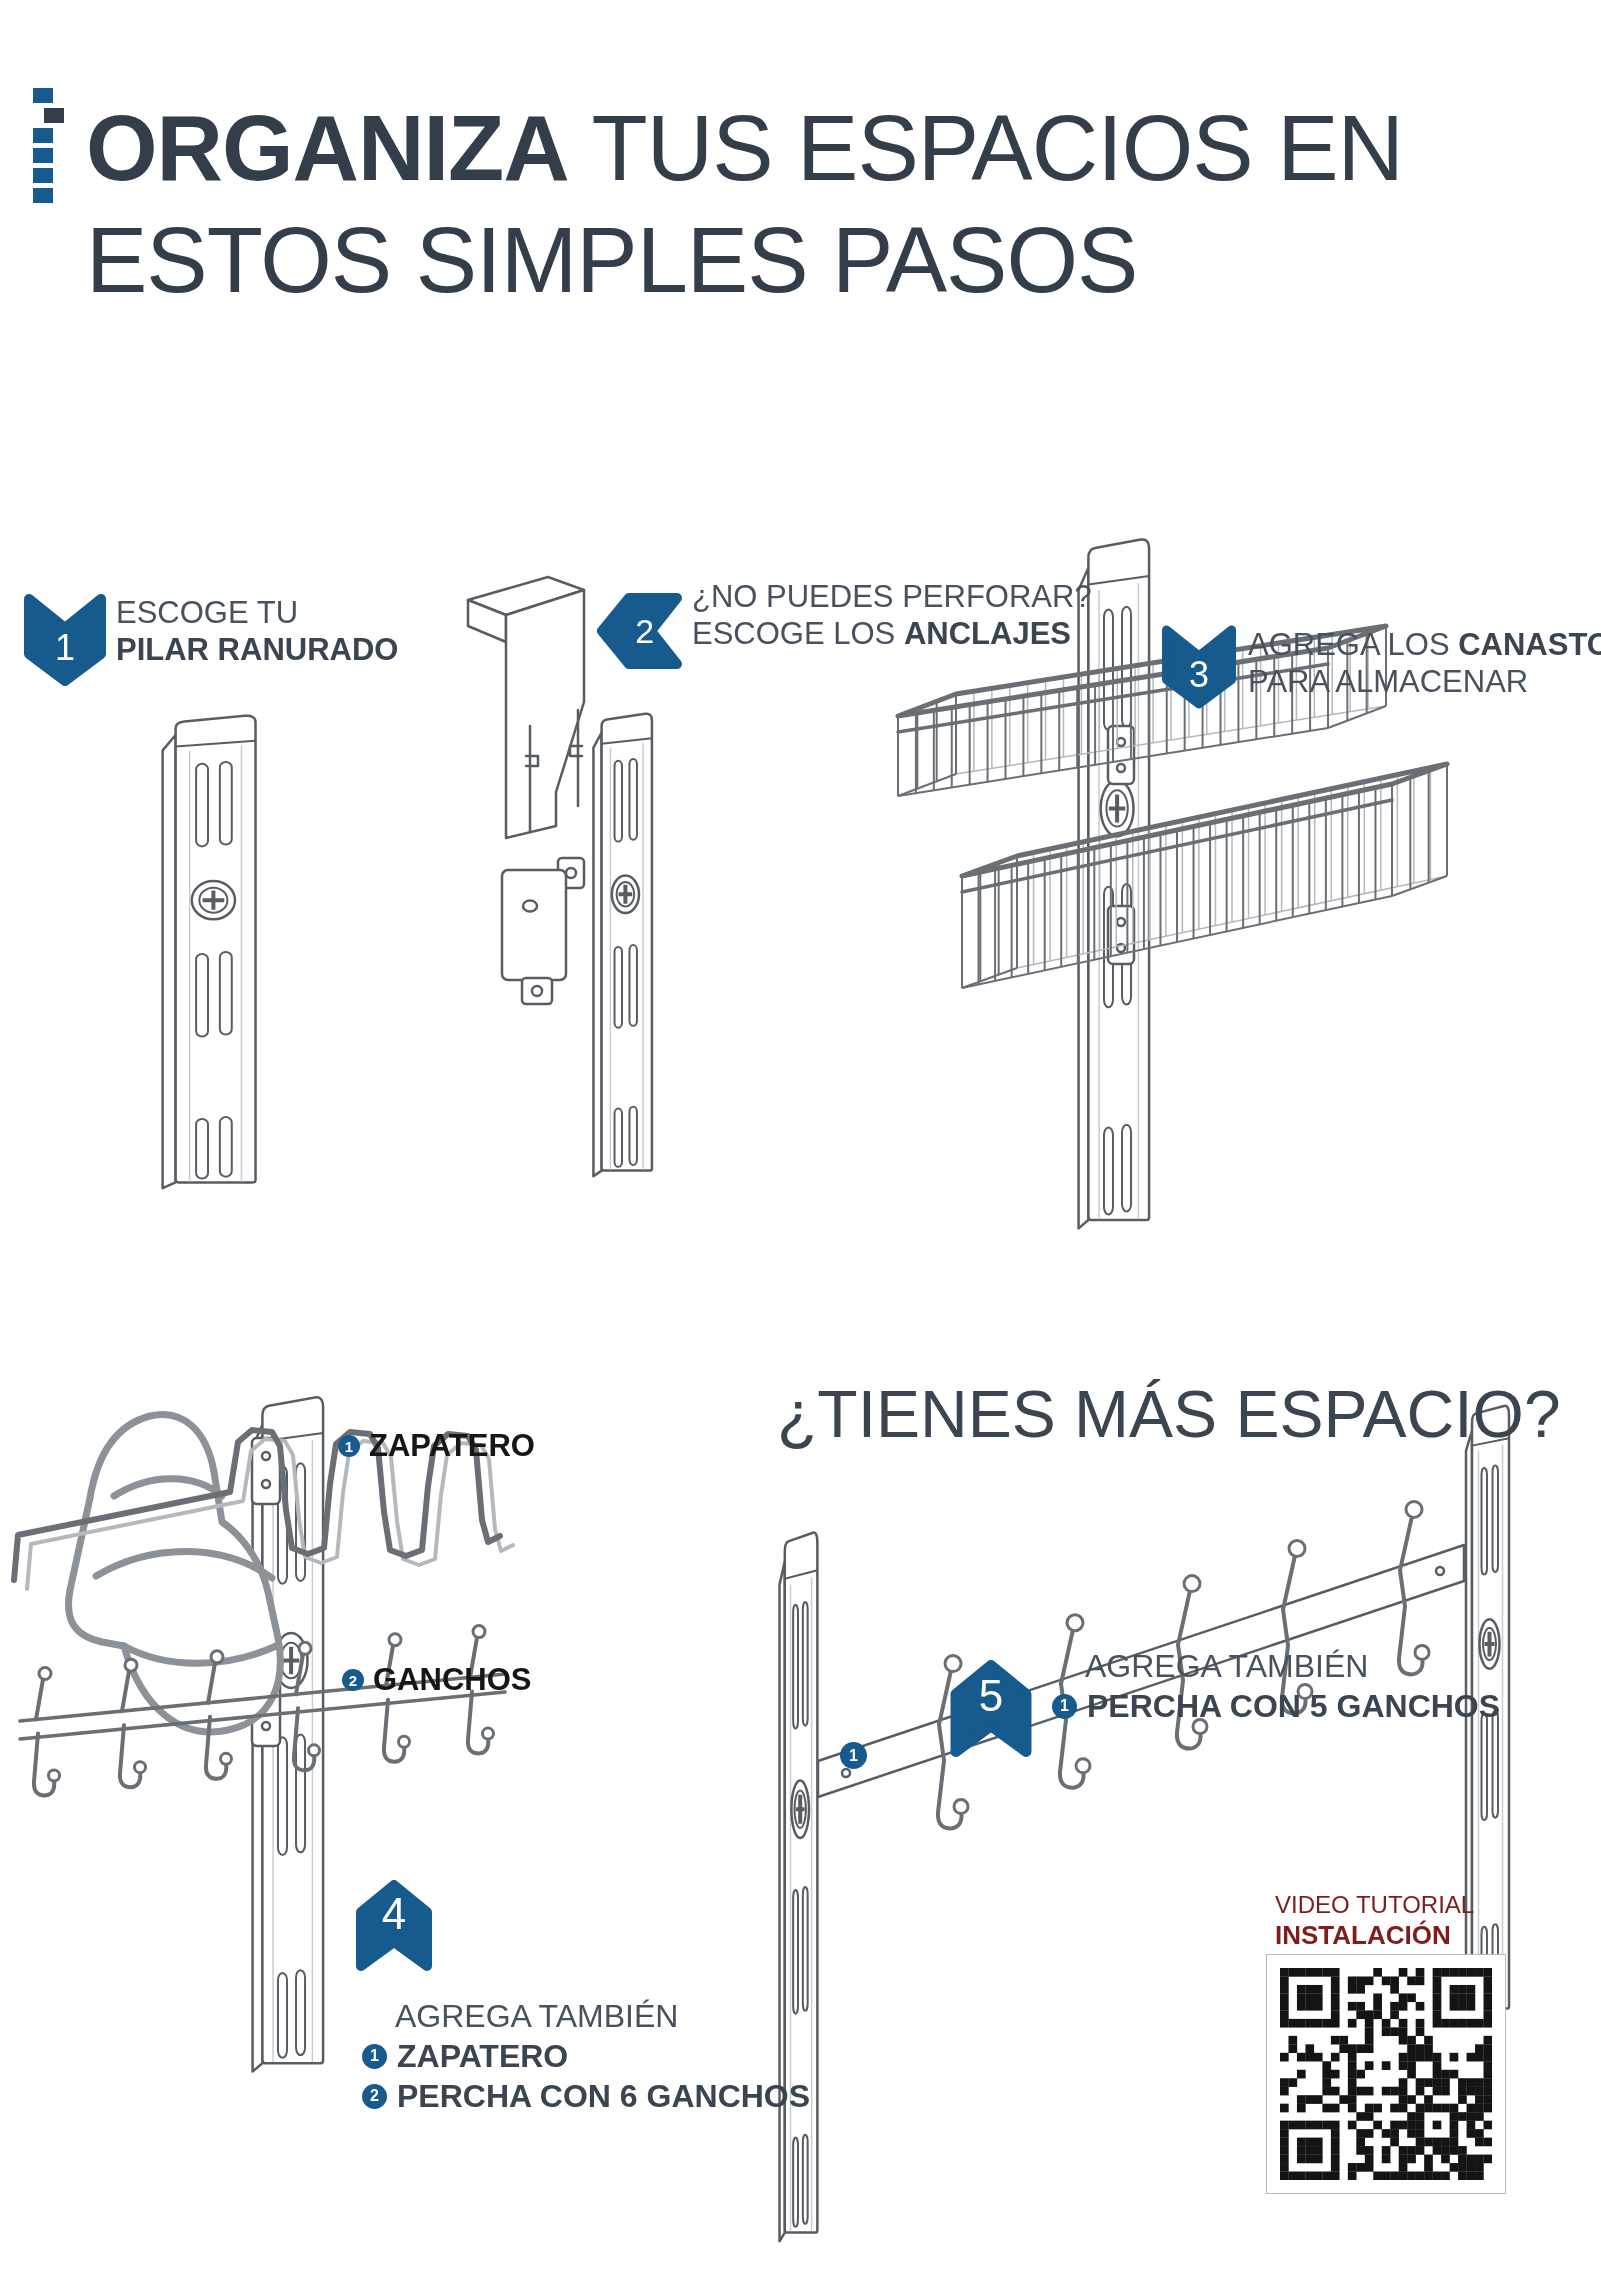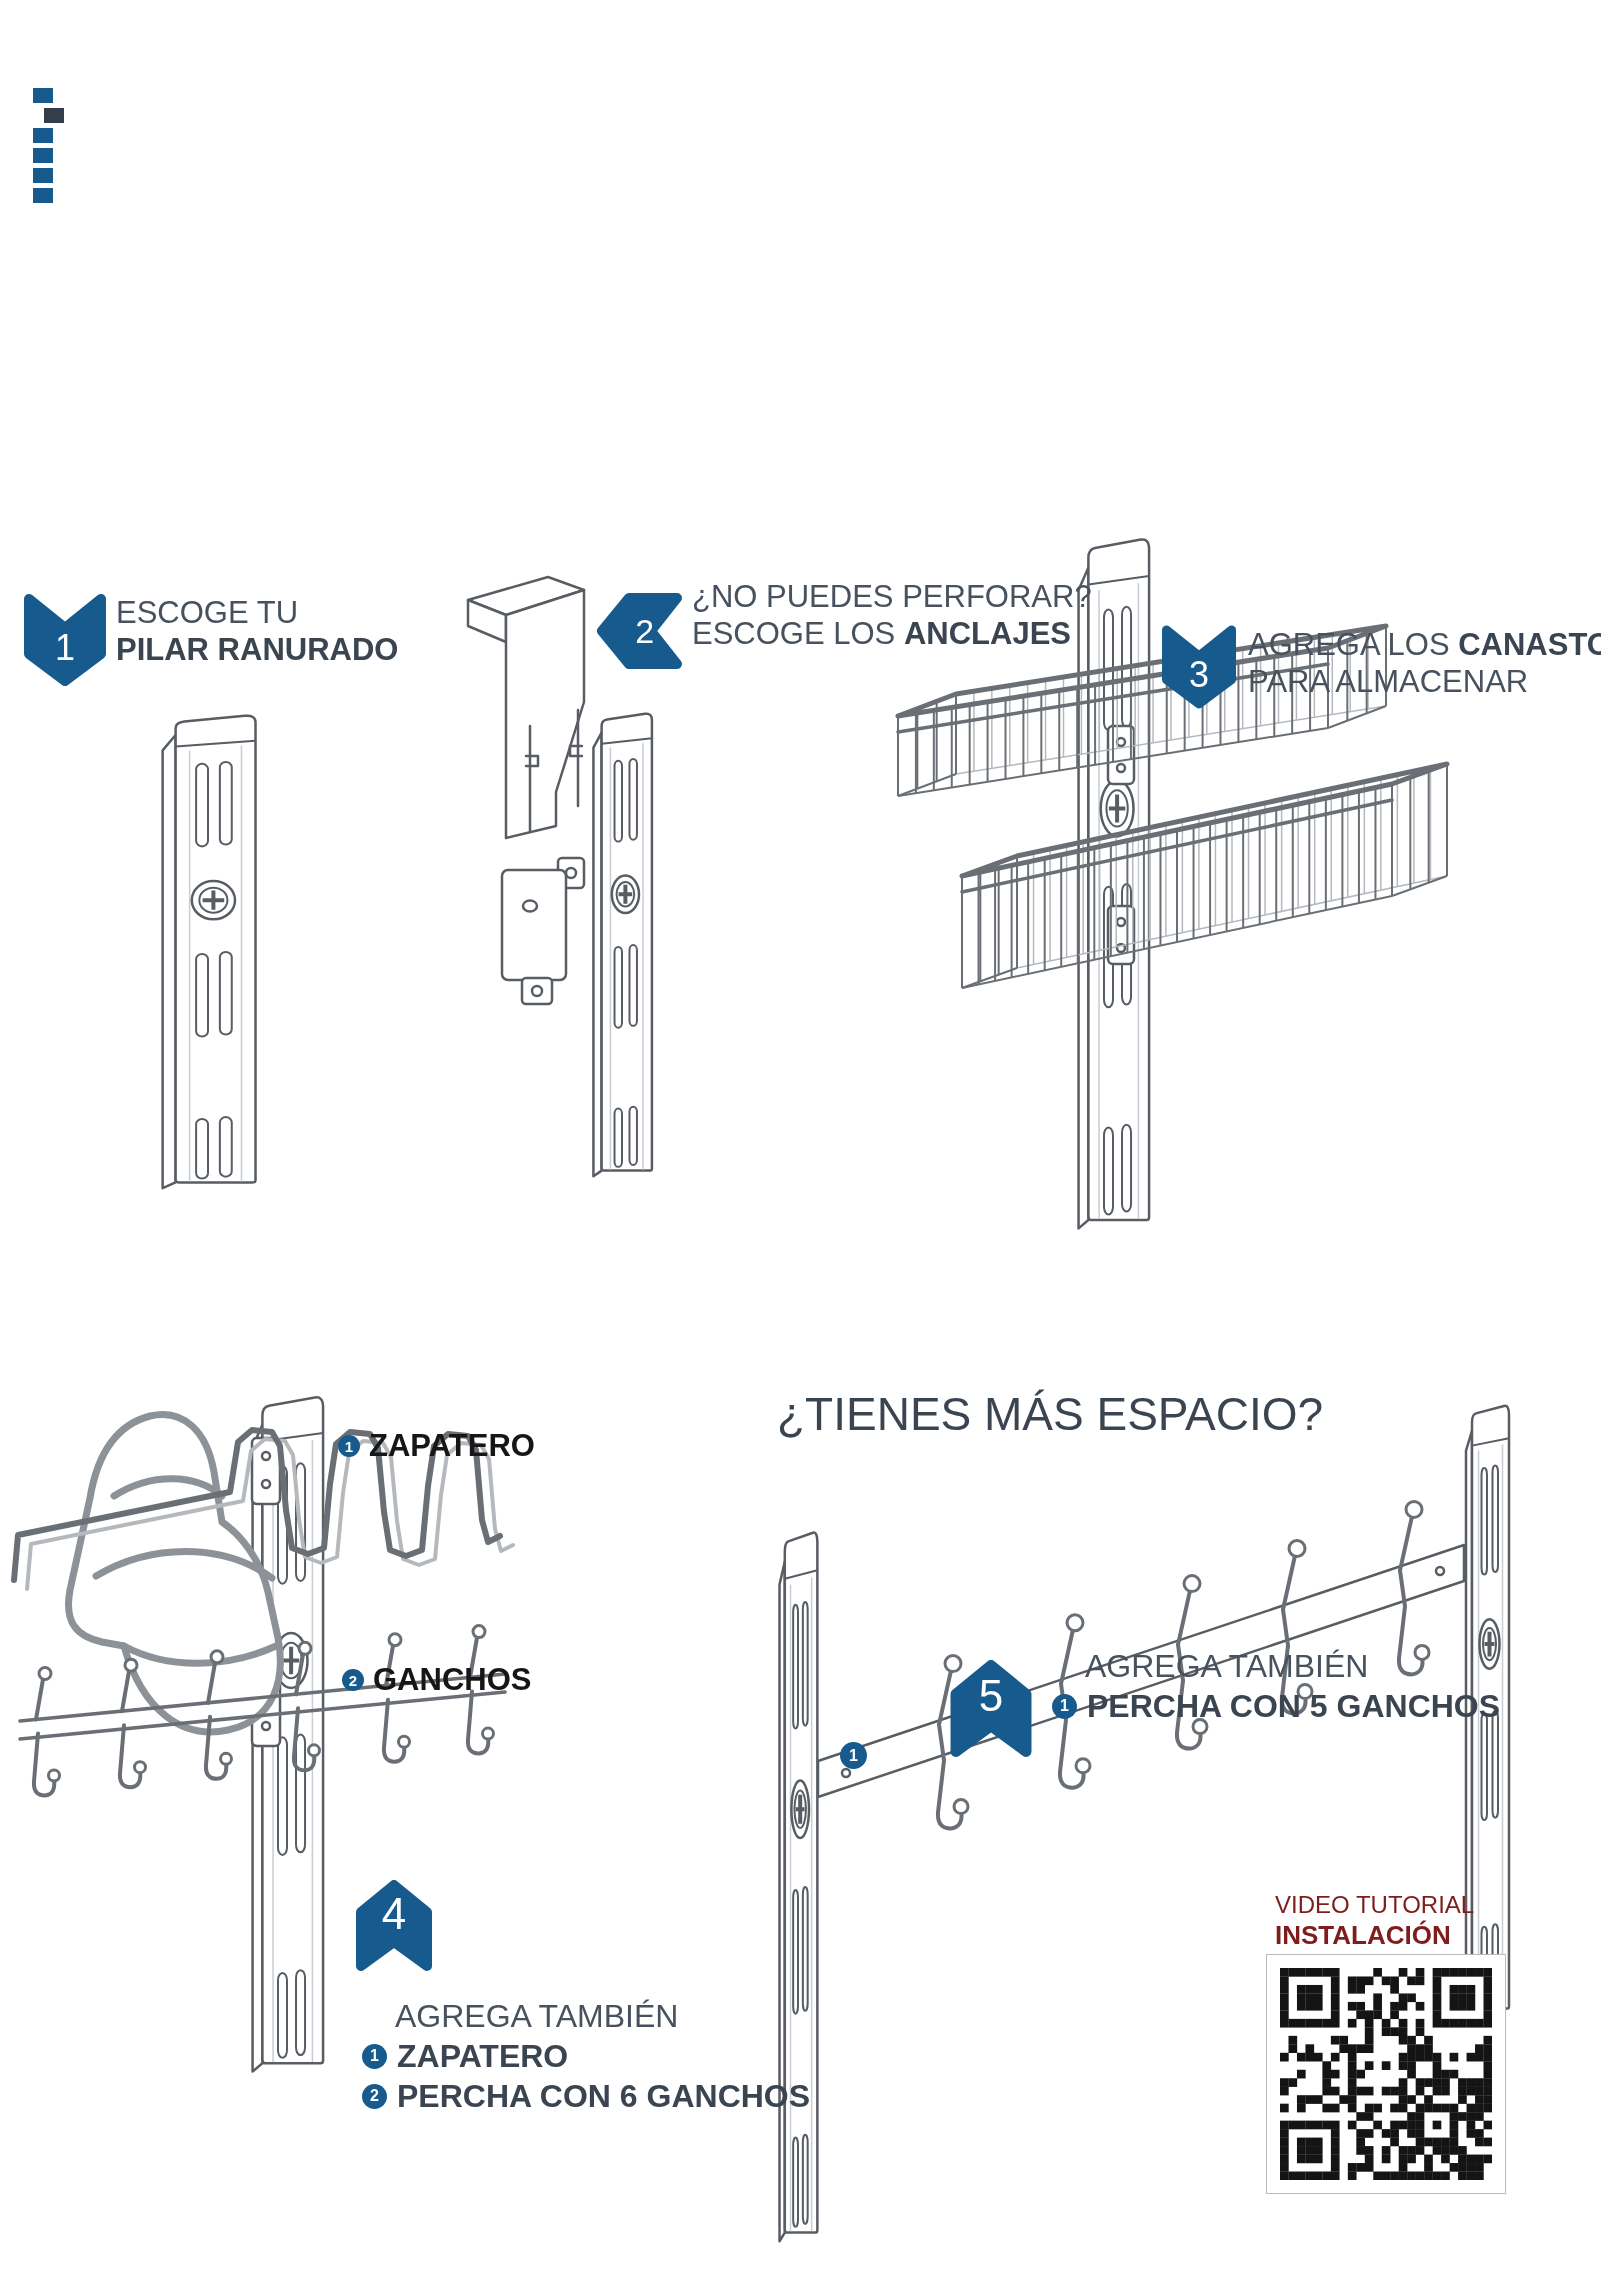--- a/index.html
+++ b/index.html
@@ -25,21 +25,21 @@
   .badge svg{display:block;width:100%;height:100%;}
   .bp{fill:var(--accent);stroke:var(--accent);stroke-width:10;stroke-linejoin:round;}
   .bnum{position:absolute;left:50%;color:#fff;transform:translate(-50%,-50%);font-size:36px;}
   .badge-down .bnum{top:60%;}
   .badge-up .bnum{top:37%;font-size:44px;}
   .badge-left .bnum{top:50%;left:54%;font-size:34px;}
 
   .stext{position:absolute;font-size:31px;line-height:37px;color:var(--text);white-space:nowrap;}
   .stext .b{font-weight:700;color:var(--text-bold);}
 
-  .heading{position:absolute;font-size:46px;line-height:68px;color:var(--text-bold);white-space:nowrap;}
+  .heading{position:absolute;font-size:66px;line-height:68px;color:var(--text-bold);white-space:nowrap;}
 
   .bullet{display:inline-flex;align-items:center;justify-content:center;flex:none;
           background:var(--accent);color:#fff;border-radius:50%;font-weight:700;}
   .lab{position:absolute;display:flex;align-items:center;gap:9px;color:var(--label);
        font-weight:700;font-size:31px;white-space:nowrap;}
   .lab .bullet{width:22px;height:22px;font-size:15px;}
 
   .addlist{position:absolute;font-size:32px;line-height:40px;white-space:nowrap;}
   .addlist .intro{color:var(--text);margin-left:33px;font-weight:400;}
   .addlist .row{display:flex;align-items:center;gap:10px;color:var(--text-bold);font-weight:700;}
@@ -359,20 +359,21 @@
   </svg>
 
   <div class="brand">
     <i></i>
       <i></i>
       <i></i>
       <i></i>
       <i></i>
       <i></i>
   </div>
+  <h1 class="title"><span class="b">ORGANIZA</span><span> TUS ESPACIOS EN</span><br><span>ESTOS SIMPLES PASOS</span></h1>
 
   <div class="badge badge-down" style="left:24px;top:592px;width:82px;height:94px">
     <svg viewBox="0 0 82 94">
       <path class="bp" d="M5,7 L41,36 L77,7 L77,62 L41,89 L5,62 Z"></path>
       </svg>
     <span class="bnum">1</span>
   </div>
   <div class="stext" style="left:116px;top:594px">
     <div>ESCOGE TU</div>
     <div class="b">PILAR RANURADO</div>

